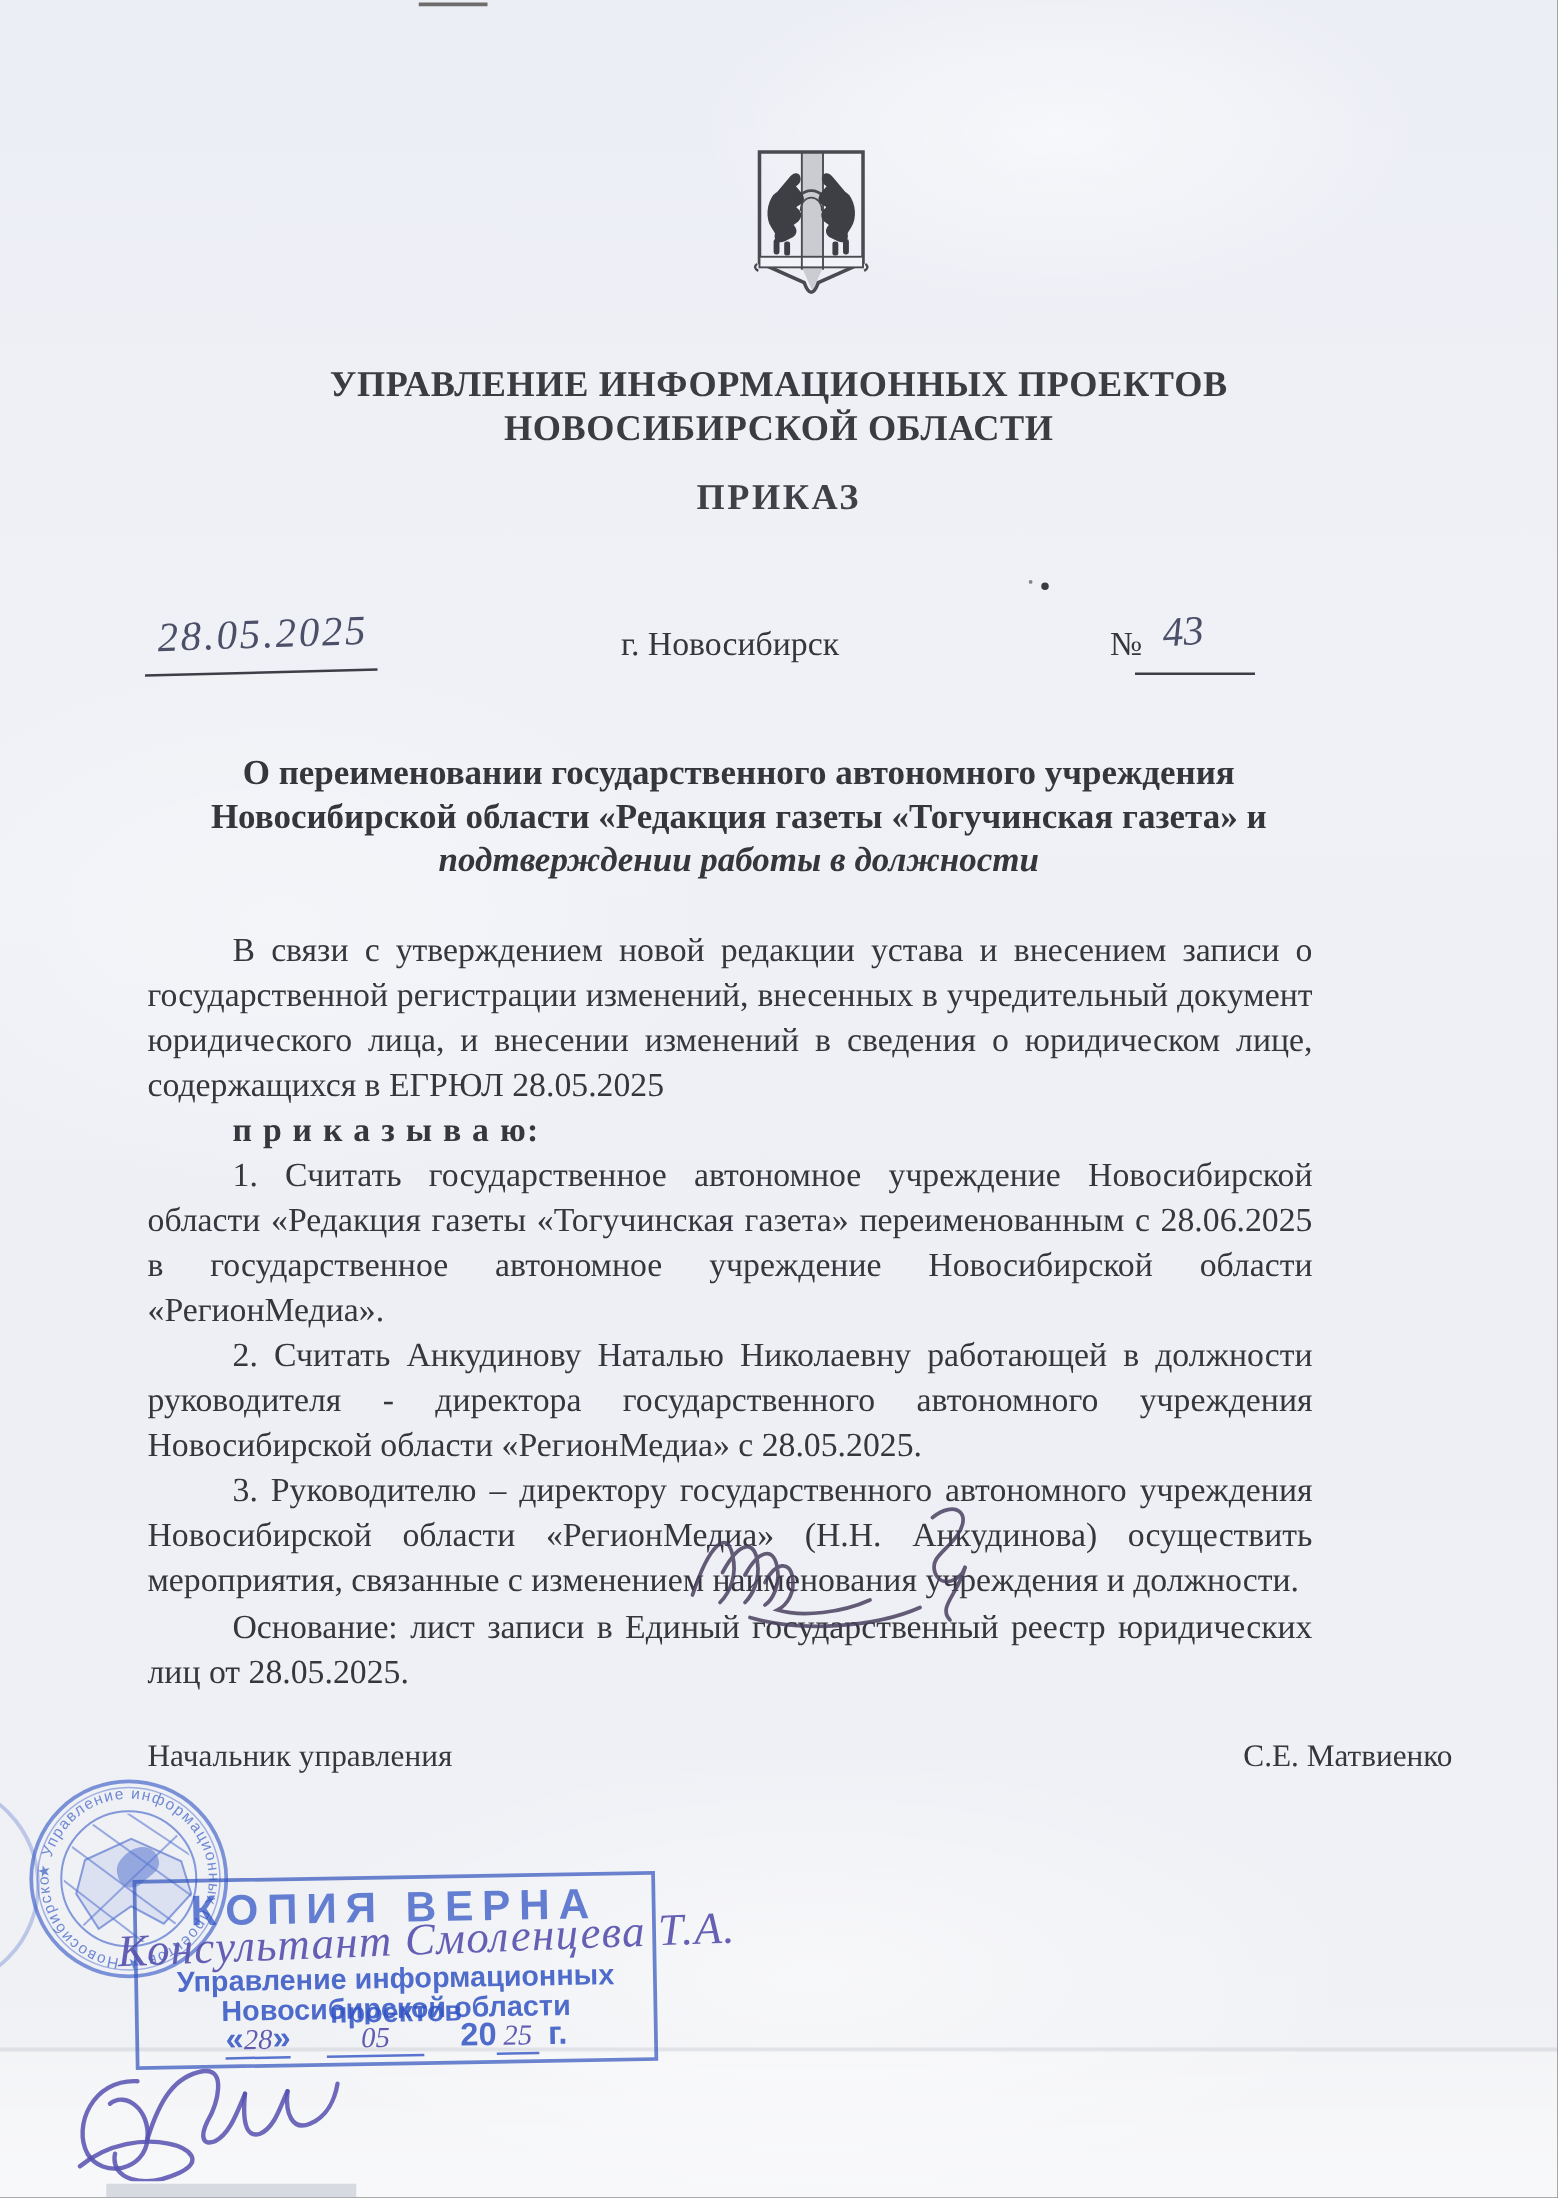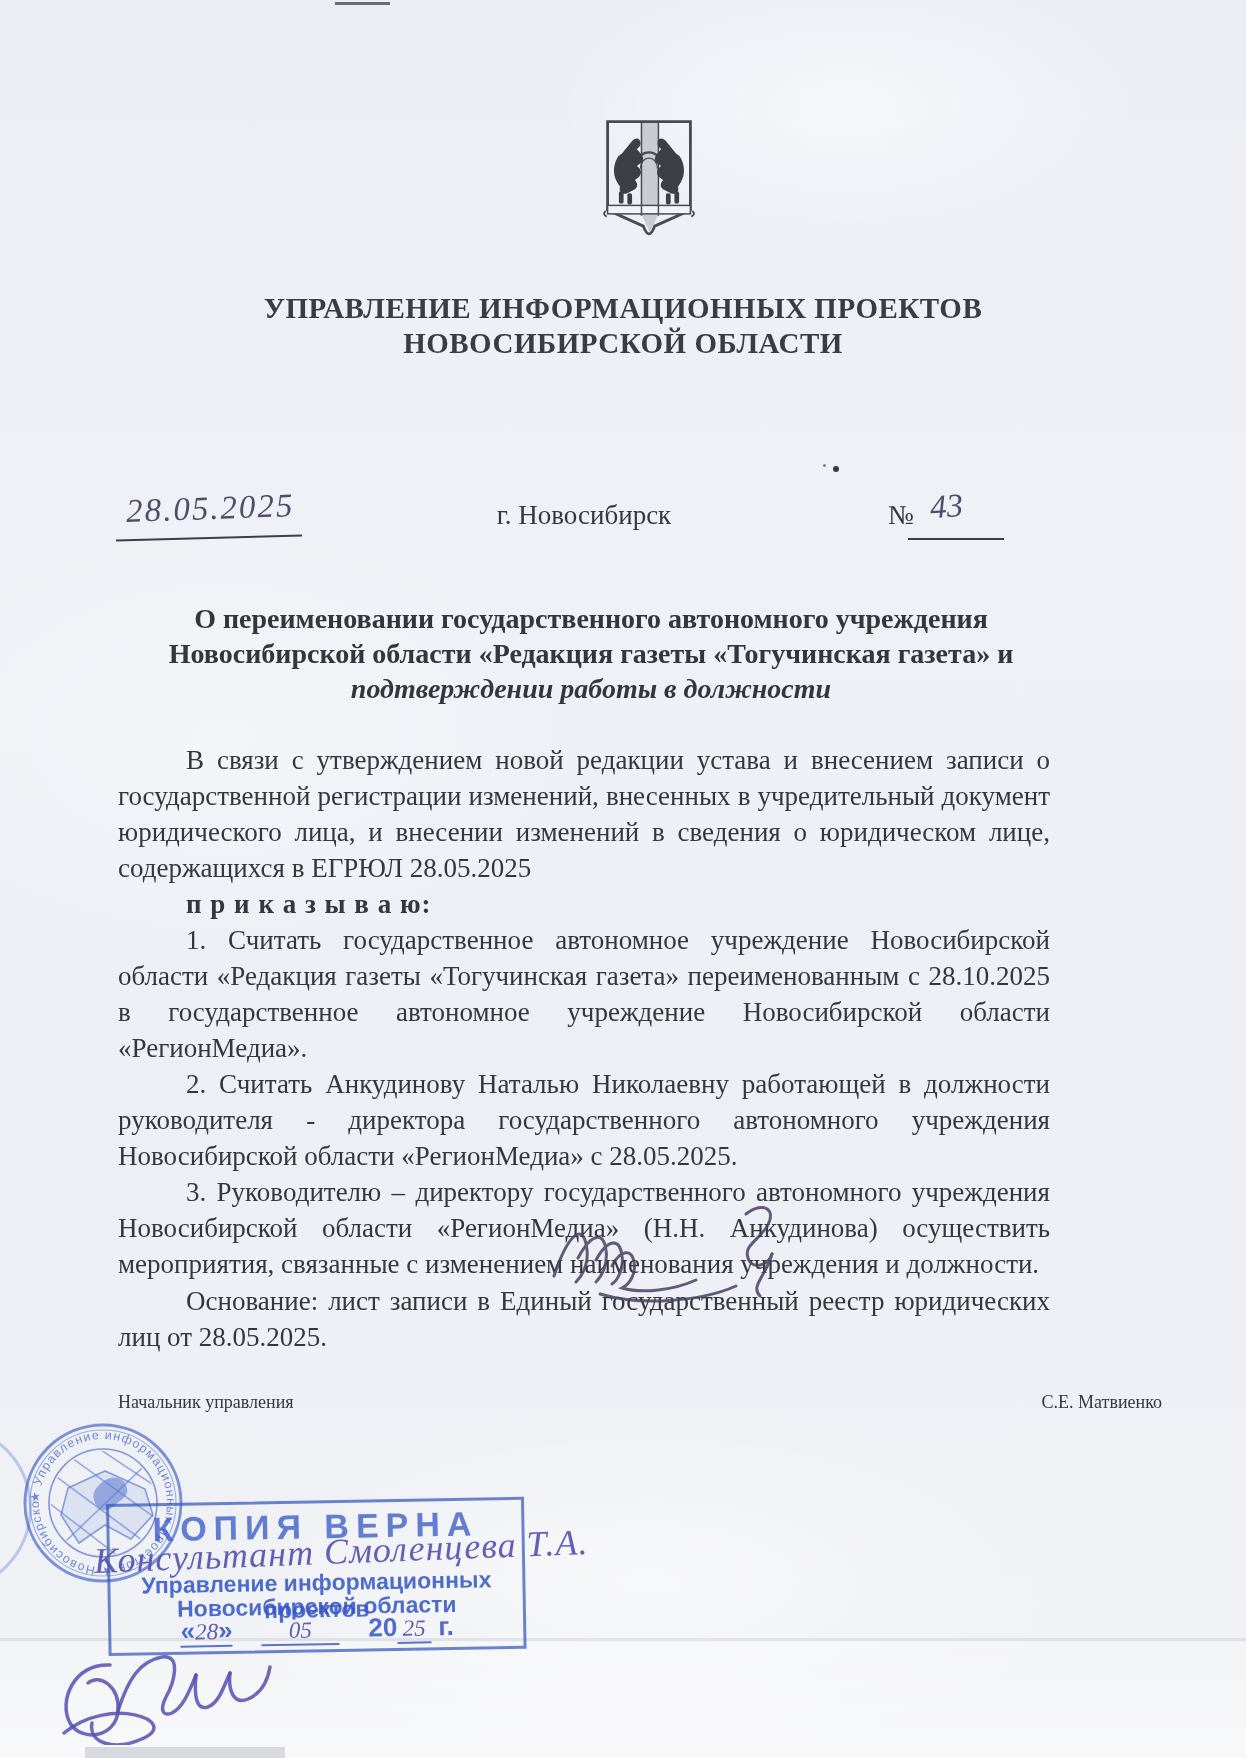--- a/index.html
+++ b/index.html
@@ -15,21 +15,21 @@
   .abs{position:absolute;}
   .center{left:0;width:1246px;text-align:center;}
   .org-line{font-weight:bold;font-size:29px;letter-spacing:.5px;color:#3b3c41;}
   .doc-type{font-weight:bold;font-size:29px;letter-spacing:2px;color:#404147;}
   .hand{font-style:italic;color:#4c4f68;}
   .city{font-size:27px;}
   .title-line{font-weight:bold;font-size:28px;line-height:35px;color:#35363b;}
   .body-text{left:118px;width:932px;font-size:27px;line-height:36px;text-align:justify;}
   .body-text p{margin:0;text-indent:68px;}
   .order-word{font-weight:bold;letter-spacing:1px;}
-  .signer{font-size:18px;}
+  .signer{font-size:25px;}
   .rule{background:#3d3e46;height:2px;}
   .copy-stamp{
     left:106px;top:1504px;width:412px;height:146px;
     border:3px solid rgba(52,86,190,.72);
     transform:rotate(-1deg);transform-origin:top left;z-index:3;
   }
   .copy-stamp .kv{position:absolute;top:4px;left:0;width:100%;text-align:center;
     font-family:"Liberation Sans",sans-serif;font-weight:bold;font-size:34px;
     letter-spacing:7px;color:rgba(49,84,195,.74);}
   .copy-stamp .line{position:absolute;left:0;width:100%;text-align:center;
@@ -85,36 +85,37 @@
       <path d="M20,42 c-6,8 -7,20 -2,28 l5,8 4,-4 -4,-8 c-3,-7 -2,-14 2,-20 z"></path>
       <rect x="20" y="80" width="5" height="13" rx="2"></rect>
       <rect x="29" y="82" width="5" height="12" rx="2"></rect>
       <path d="M40,40 l6,6 -3,4 -7,-6 z"></path>
     </g>
     <path d="M6,101 q-4,3 1,6 M98,101 q4,3 -1,6" fill="none" stroke="#4a4b51" stroke-width="2"></path>
   </svg>
 
   <div class="abs center org-line" style="top:292px;">УПРАВЛЕНИЕ ИНФОРМАЦИОННЫХ ПРОЕКТОВ</div>
   <div class="abs center org-line" style="top:327px;">НОВОСИБИРСКОЙ ОБЛАСТИ</div>
+  <div class="abs center doc-type" style="top:382px;">ПРИКАЗ</div>
 
   <div class="abs hand" style="left:126px;top:490px;font-size:33px;letter-spacing:2px;transform:rotate(-2deg);">28.05.2025</div>
   <div class="abs rule" style="left:116px;top:537px;width:186px;transform:rotate(-1.5deg);"></div>
   <div class="abs city" style="left:118px;top:500px;width:932px;text-align:center;">г. Новосибирск</div>
   <div class="abs" style="left:888px;top:500px;font-size:27px;">№</div>
   <div class="abs hand" style="left:930px;top:488px;font-size:33px;transform:rotate(-4deg);">43</div>
   <div class="abs rule" style="left:908px;top:538px;width:96px;"></div>
 
   <div class="abs title-line" style="left:118px;top:636px;width:946px;text-align:center;">Новосибирской области «Редакция газеты «Тогучинская газета»  и</div>
   <div class="abs title-line" style="left:118px;top:601px;width:946px;text-align:center;">О переименовании государственного автономного учреждения</div>
   <div class="abs title-line" style="left:118px;top:671px;width:946px;text-align:center;font-style:italic;">подтверждении работы в должности</div>
 
   <div class="abs body-text" style="top:742px;">
     <p>В связи с утверждением новой редакции устава и внесением записи о государственной регистрации изменений, внесенных в учредительный документ юридического лица, и внесении изменений в сведения о юридическом лице, содержащихся в ЕГРЮЛ 28.05.2025</p>
     <p class="order-word">п р и к а з ы в а ю:</p>
-    <p>1. Считать государственное автономное учреждение Новосибирской области «Редакция газеты «Тогучинская газета» переименованным с 28.10.2025 в государственное автономное учреждение Новосибирской области «РегионМедиа».</p>
+    <p>1. Считать государственное автономное учреждение Новосибирской области «Редакция газеты «Тогучинская газета» переименованным с 28.06.2025 в государственное автономное учреждение Новосибирской области «РегионМедиа».</p>
     <p>2. Считать Анкудинову Наталью Николаевну работающей в должности руководителя - директора государственного автономного учреждения Новосибирской области «РегионМедиа» с 28.05.2025.</p>
     <p>3. Руководителю – директору государственного автономного учреждения Новосибирской области «РегионМедиа» (Н.Н. Анкудинова) осуществить мероприятия, связанные с изменением наименования учреждения и должности.</p>
   </div>
 
   <div class="abs body-text" style="top:1283px;">
     <p>Основание: лист записи в Единый государственный реестр юридических лиц от 28.05.2025.</p>
   </div>
 
   <div class="abs signer" style="left:118px;top:1392px;">Начальник управления</div>
   <div class="abs signer" style="left:118px;top:1392px;width:1044px;text-align:right;">С.Е. Матвиенко</div>

